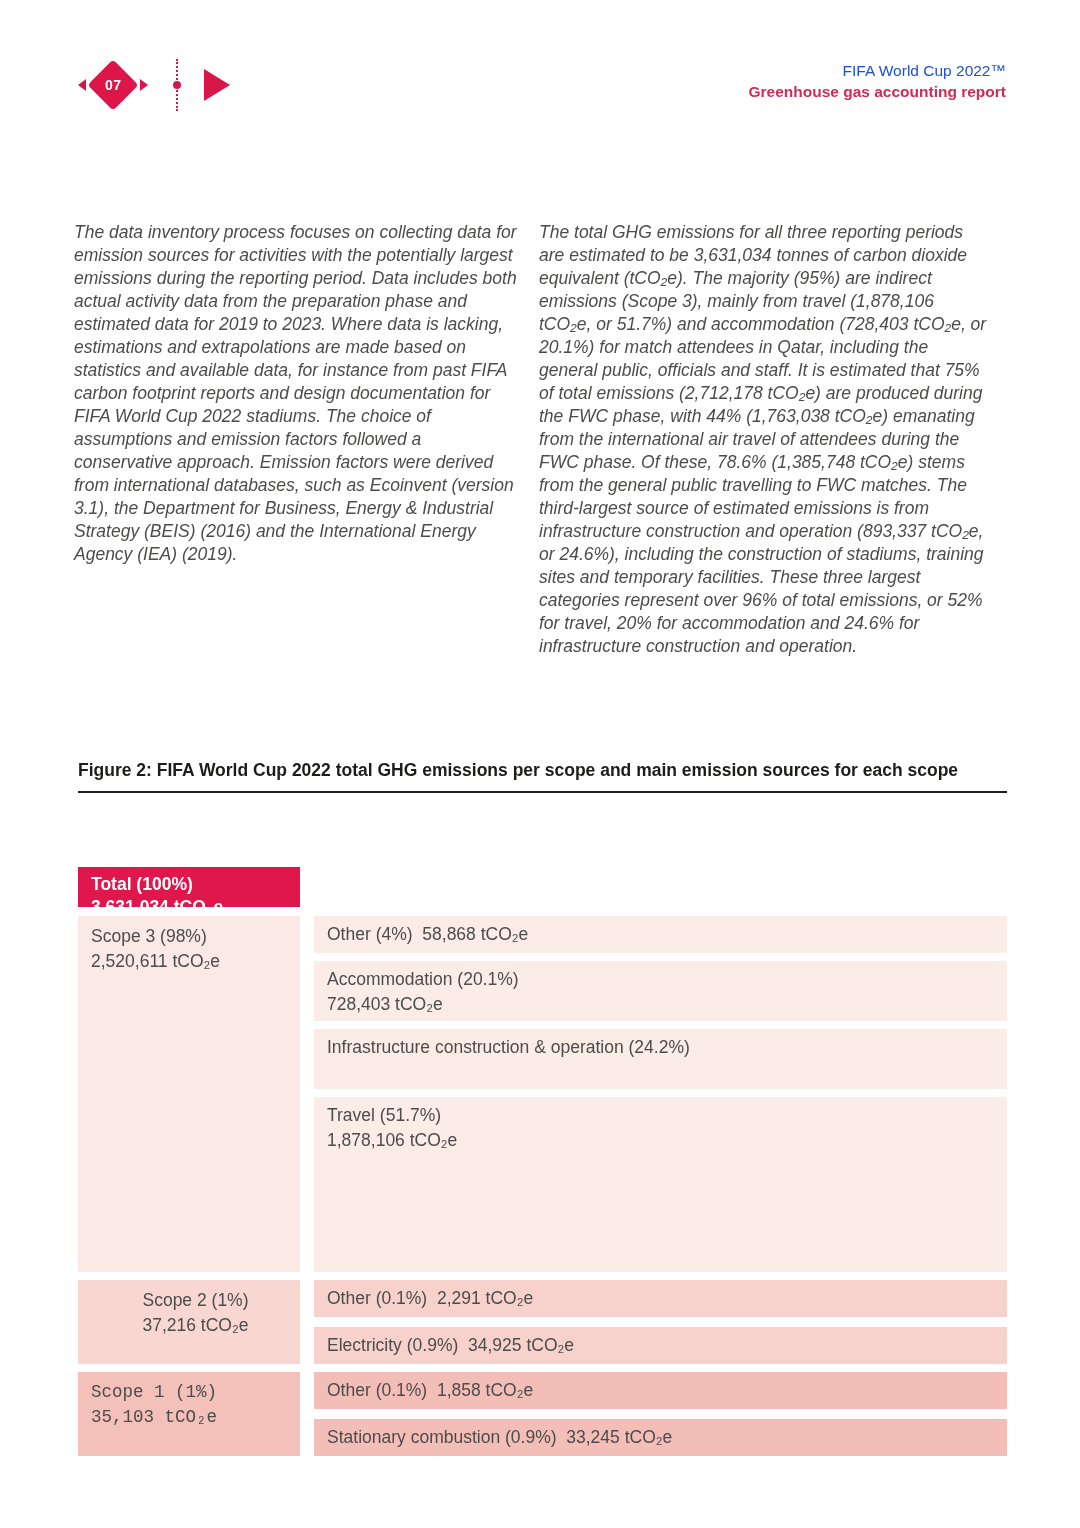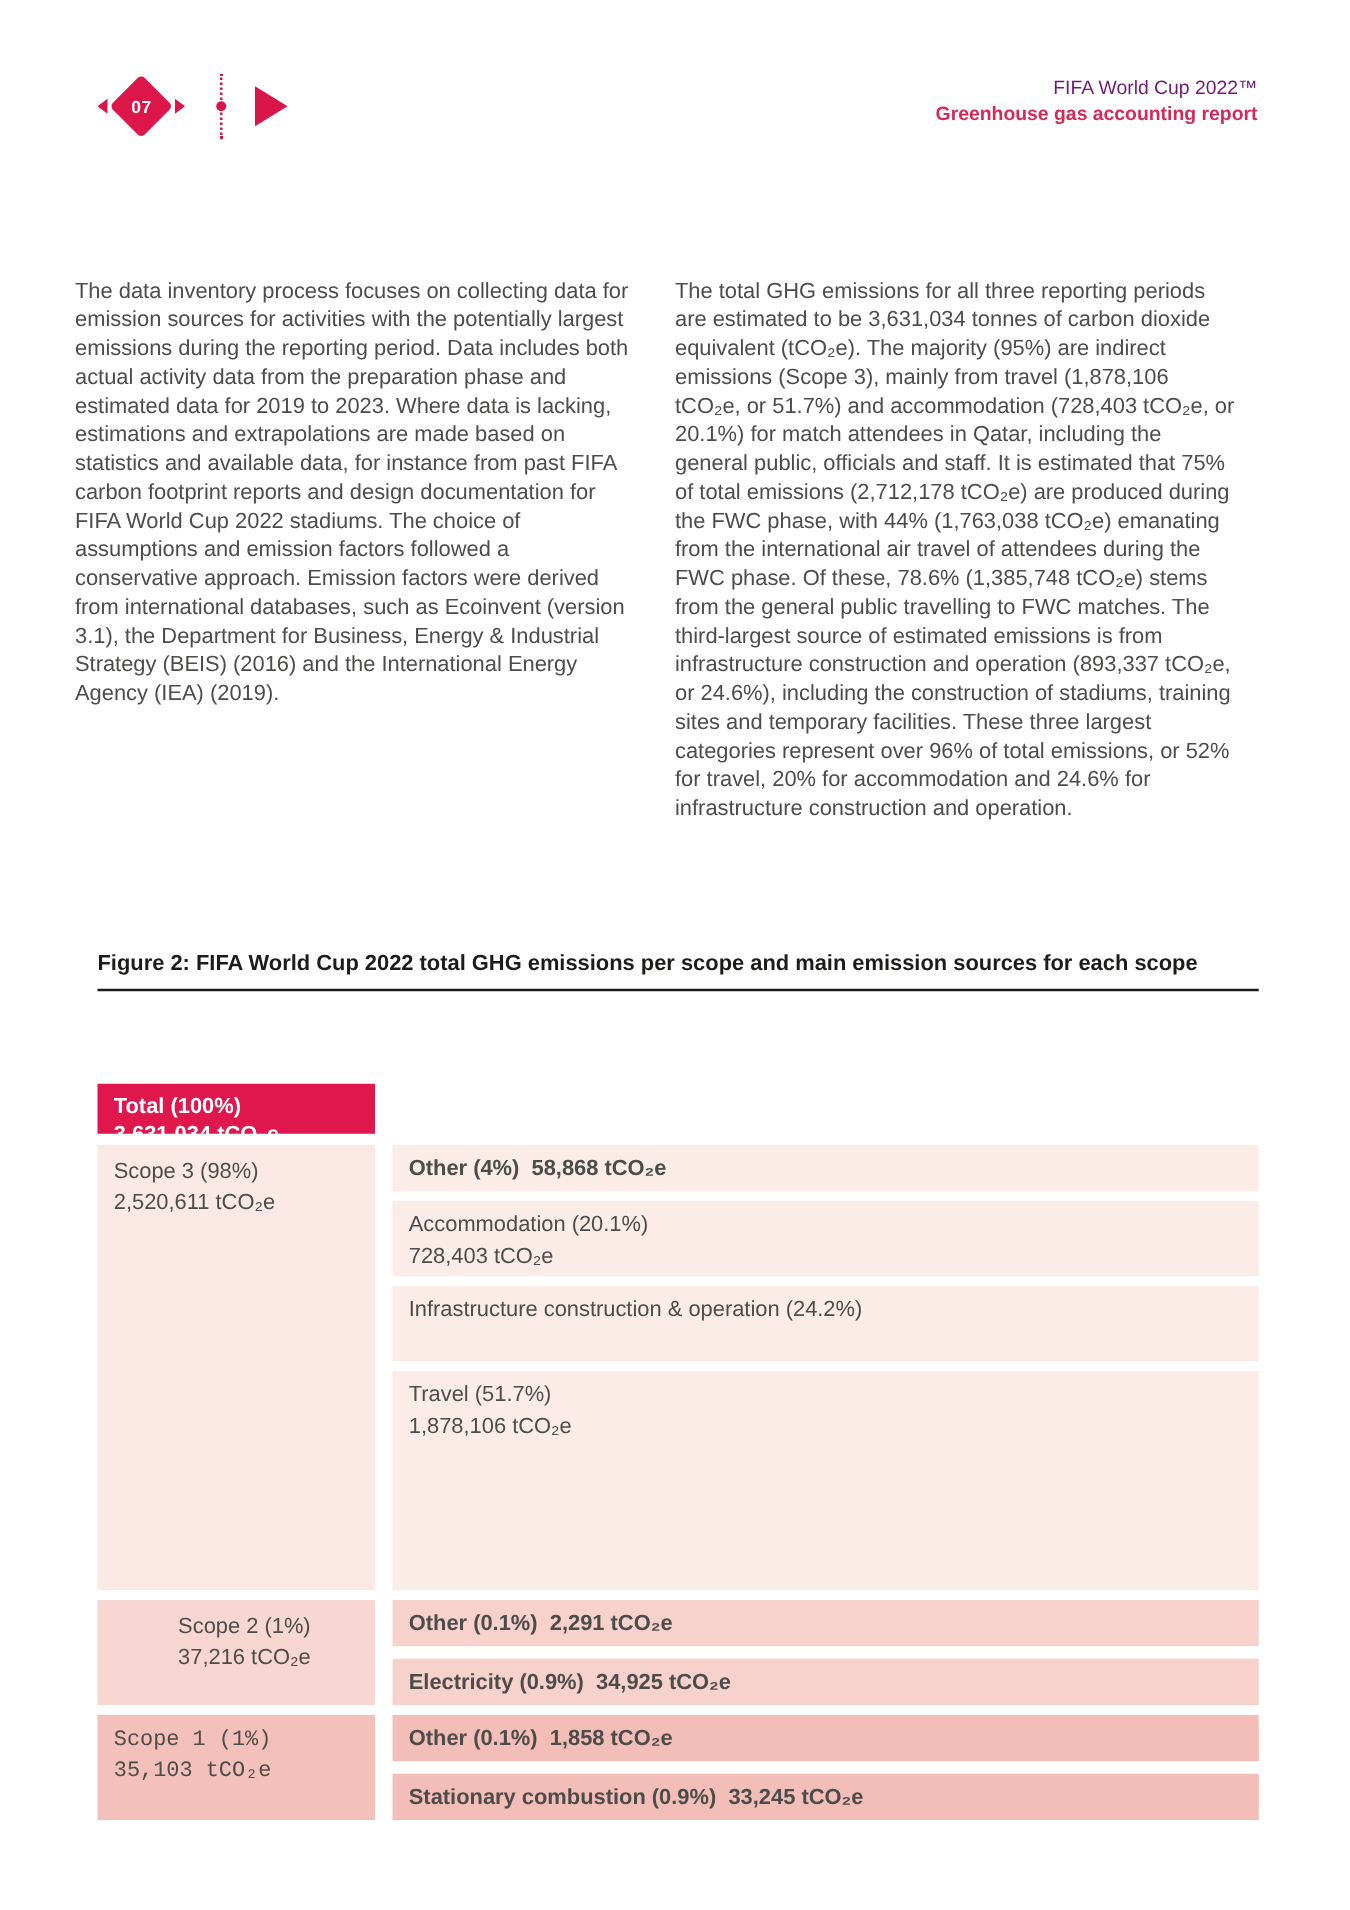--- a/index.html
+++ b/index.html
@@ -27,26 +27,26 @@
     margin:0 9px; }
   .diamond span { transform:rotate(-45deg); color:#fff; font-weight:bold;
     font-size:14px; letter-spacing:.5px; }
   .dotline { margin-left:28px; height:52px; width:0;
     border-left:2px dotted #d8164a; position:relative; }
   .dotline::after { content:""; position:absolute; left:-5px; top:50%;
     margin-top:-4px; width:8px; height:8px; border-radius:50%; background:#d8164a; }
   .play { margin-left:26px; width:0; height:0; border-top:16px solid transparent;
     border-bottom:16px solid transparent; border-left:26px solid #d8164a; }
   .brand { text-align:right; font-size:15.5px; line-height:21px; padding-top:4px; }
-  .brand-l1 { color:#701a75; }
+  .brand-l1 { color:#1d4ed8; }
   .brand-l2 { color:#d22b57; font-weight:bold; }
 
   
-  .columns { position:absolute; top:221px; left:60px; width:929px;
-    display:flex; gap:32px; }
+  .columns { position:absolute; top:221px; left:74px; width:929px;
+    display:flex; gap:17px;font-style:italic; }
   .col { width:448px; font-size:17.5px; line-height:23px; color:#4c4c4b; }
 
   
   .rule { position:absolute; top:791px; left:78px; width:929px;
     border-top:2px solid #1c1c1a; }
   .caption { position:absolute; top:760px; left:78px; width:929px;
     font-size:17.5px; font-weight:bold; color:#1c1c1a; }
   .figure { position:absolute; top:867px; left:78px; width:929px; }
 
   .total-box { width:222px; height:40px; background:#e0174c; color:#ffffff;
@@ -60,21 +60,21 @@
 
   .row-s3 .scope-box { background:#fae9e5; height:356px; }
   .row-s3 .src { background:#fbece8; }
   .row-s2 .scope-box { background:#f8d6d1; height:84px;text-align:center; }
   .row-s2 .src { background:#f7d2cd;text-align:center; }
   .row-s1 .scope-box { background:#f4c0ba; height:84px;font-family:Liberation Mono, monospace; }
   .row-s1 .src { background:#f4beb8; }
 
   .src { font-size:17.5px; color:#4c4c4b; }
   .src-one { height:37px; display:flex; align-items:center; padding-left:13px;
-    white-space:pre-wrap;font-weight:bold; }
+    white-space:pre-wrap; }
   .src-two { height:60px; padding:6px 0 0 13px; line-height:25px; }
   .src-fill { flex:1; padding:6px 0 0 13px; line-height:25px; }
   .gap8 { height:8px; flex:0 0 8px; }
   .gap10 { height:10px; flex:0 0 10px; }
 </style>
 </head>
 <body>
 
 <div class="page">
 

